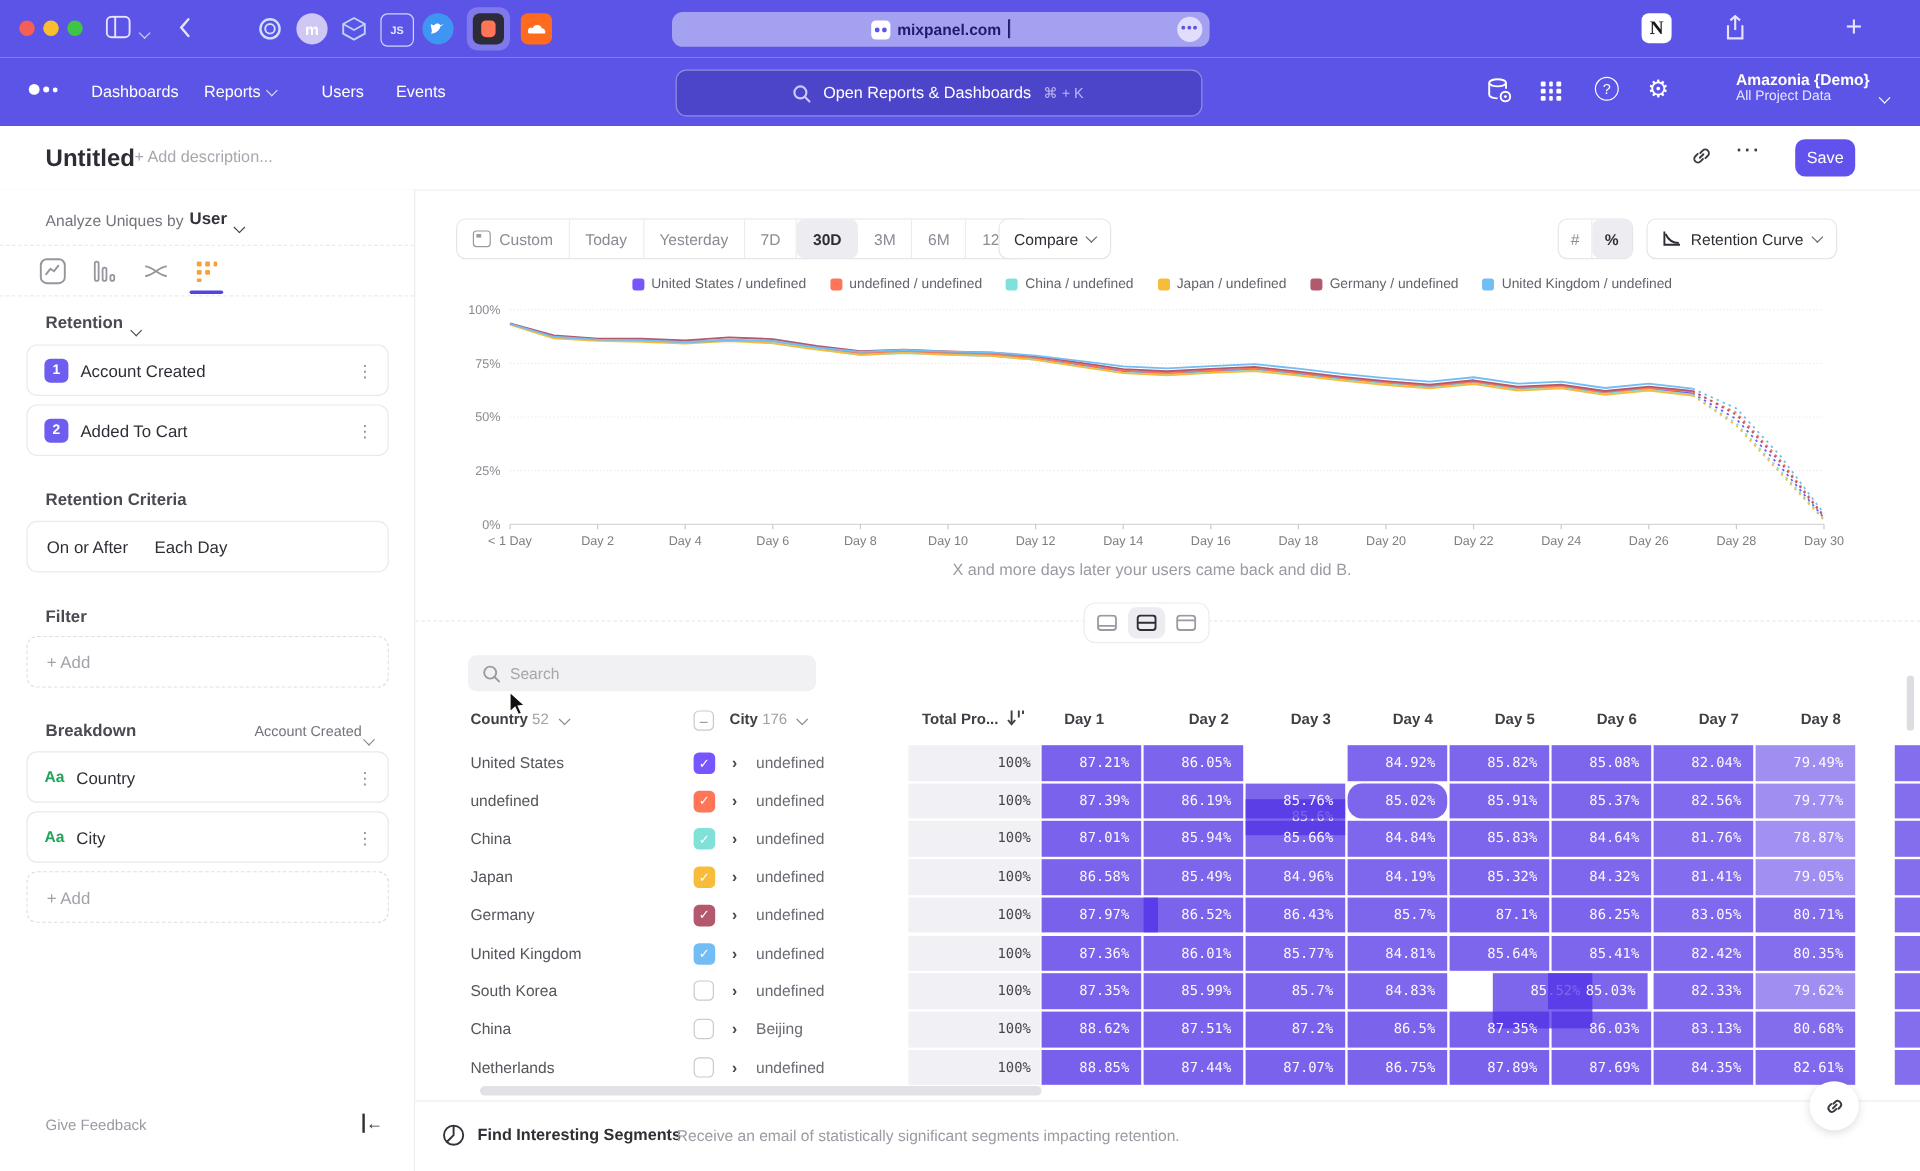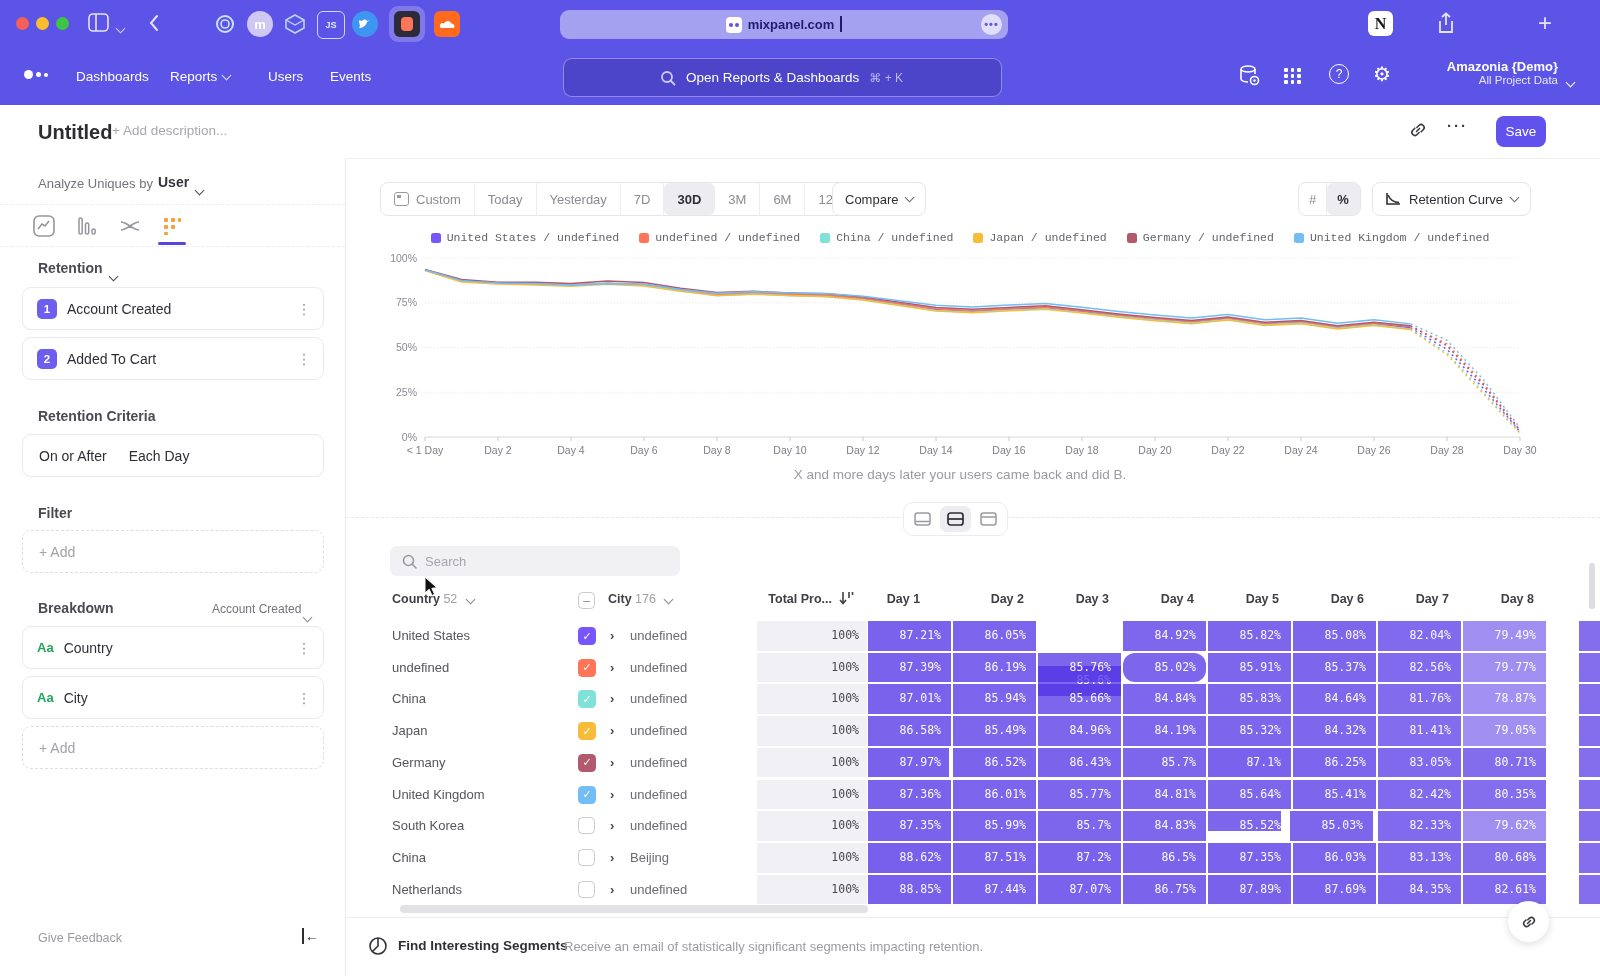--- a/index.html
+++ b/index.html
@@ -24,21 +24,21 @@
   
   .navitem{position:absolute;top:0;height:57px;display:flex;align-items:center;gap:6px;color:#fff;font-size:13.5px;cursor:default;}
   .mp-logo{position:absolute;left:24px;top:22px;display:flex;align-items:center;gap:3px;}
   .mp-logo i{background:#fff;border-radius:50%;display:block;}
   .navsearch{position:absolute;left:563px;top:10px;width:437px;height:37px;border-radius:9px;background:rgba(10,5,80,.18);
              border:1px solid rgba(255,255,255,.38);display:flex;align-items:center;color:#fff;font-size:13.5px;}
   .navsearch .kbd{color:#bcb6f7;font-size:12px;}
   .nav-right-ic{position:absolute;top:16px;color:#fff;}
   .chev{display:inline-block;width:6px;height:6px;border-right:1.6px solid currentColor;border-bottom:1.6px solid currentColor;
         transform:rotate(45deg);margin-top:-3px;}
-  .proj{position:absolute;right:42px;top:11px;text-align:right;color:#fff;}
+  .proj{position:absolute;right:42px;top:11px;text-align:left;color:#fff;}
   .proj .p1{font-size:13px;font-weight:bold;}
   .proj .p2{font-size:11.5px;opacity:.85;}
   
   .titlebar{position:absolute;left:0;top:105px;width:1600px;height:53px;background:#fff;border-bottom:1px solid #efeff2;}
   .doc-title{position:absolute;left:38px;top:16px;font-size:20px;font-weight:bold;color:#2c2c33;}
   .doc-desc{position:absolute;left:112px;top:18px;font-size:13.5px;color:#a7a7af;}
   .icbtn{position:absolute;color:#3a3a42;cursor:default;}
   .savebtn{position:absolute;left:1496px;top:11px;width:50px;height:31px;border-radius:8px;background:#6152ee;color:#fff;
            font-size:13.5px;display:flex;align-items:center;justify-content:center;}
   
@@ -59,21 +59,21 @@
   .tabrow-ic{position:absolute;top:210px;width:24px;height:24px;}
   
   .seggroup{position:absolute;display:flex;align-items:center;background:#fff;border:1px solid #e6e6ea;border-radius:8px;height:32px;}
   .seg{padding:0 13px;font-size:13px;color:#8b8b93;height:32px;display:flex;align-items:center;gap:7px;border-right:1px solid #ededf0;}
   .seg:last-child{border-right:none;}
   .seg.active{background:#ececf1;color:#2e2e35;font-weight:bold;border-radius:6px;border-right:1px solid #ededf0;}
   .cal{width:13px;height:12px;border:1.5px solid #9a9aa2;border-radius:3px;position:relative;}
   .cal:after{content:"";position:absolute;left:1.5px;top:1.5px;width:4px;height:3px;background:#9a9aa2;}
   .dropbtn{position:absolute;height:32px;background:#fff;border:1px solid #e6e6ea;border-radius:8px;display:flex;align-items:center;
            gap:8px;padding:0 12px;font-size:13px;color:#2e2e35;}
-  .legend{position:absolute;left:380px;top:231px;width:1160px;display:flex;justify-content:center;gap:20px;font-family:Liberation Mono, monospace;}
+  .legend{position:absolute;left:380px;top:231px;width:1160px;display:flex;justify-content:center;gap:20px;}
   .leg-item{display:flex;align-items:center;gap:6px;font-size:11.5px;color:#63636b;}
   .leg-item .sw{width:10px;height:10px;border-radius:2.5px;}
   .caption{position:absolute;left:380px;top:467px;width:1160px;text-align:center;font-size:13.5px;color:#9a9aa2;}
   .hdiv{position:absolute;left:346px;top:517px;width:1254px;border-top:1px dashed #e6e6ea;}
   .laytoggle{position:absolute;left:903px;top:502px;background:#fff;border:1px solid #ececf0;border-radius:10px;
              display:flex;padding:3px;gap:2px;}
   .layt{width:31px;height:26px;border-radius:7px;display:flex;align-items:center;justify-content:center;}
   .layt.active{background:#ececf1;}
   
   .searchbox{position:absolute;left:390px;top:546px;width:278px;height:30px;border-radius:7px;background:#f1f1f4;
@@ -563,21 +563,21 @@
       <div class="daycell" style="left: 1208px; top: 716.1px; width: 73px; height: 29.7px; line-height: 29.7px; padding-right: 10px; background: rgba(80, 48, 230, 0.74);">85.32%</div>
       <div class="daycell" style="left: 1293px; top: 716.1px; width: 73px; height: 29.7px; line-height: 29.7px; padding-right: 10px; background: rgba(80, 48, 230, 0.733);">84.32%</div>
       <div class="daycell" style="left: 1378px; top: 716.1px; width: 73px; height: 29.7px; line-height: 29.7px; padding-right: 10px; background: rgba(80, 48, 230, 0.71);">81.41%</div>
       <div class="daycell" style="left: 1463px; top: 716.1px; width: 73px; height: 29.7px; line-height: 29.7px; padding-right: 10px; background: rgba(80, 48, 230, 0.537);">79.05%</div>
       <div class="daycell" style="left: 1579px; top: 716.1px; width: 21px; height: 29.7px; background: rgba(80, 48, 230, 0.7);"></div>
       <div class="rowtext" style="left: 392px; top: 746.8px; line-height: 31.7px;">Germany</div>
       <div class="cbx" style="left: 578px; top: 753.8px; background: rgb(178, 89, 110);">✓</div>
       <div class="expander" style="left: 610px; top: 754.8px;">›</div>
       <div class="rowtext" style="left: 630px; top: 746.8px; line-height: 31.7px; color: rgb(107, 107, 115);">undefined</div>
       <div class="totalbar" style="left: 757px; top: 747.8px; width: 102px; height: 29.7px; line-height: 29.7px; padding-right: 8px;">100%</div>
-      <div class="daycell" style="left: 868px; top: 747.8px; width: 73px; height: 29.7px; line-height: 29.7px; padding-right: 8px; background: rgba(80, 48, 230, 0.765);">87.97%</div>
+      <div class="daycell" style="left: 868px; top: 747.8px; width: 73px; height: 29.7px; line-height: 29.7px; padding-right: 24px; background: rgba(80, 48, 230, 0.765);">87.97%</div>
       <div class="daycell" style="left: 953px; top: 747.8px; width: 73px; height: 29.7px; line-height: 29.7px; padding-right: 10px; background: rgba(80, 48, 230, 0.753);">86.52%</div>
       <div class="daycell" style="left: 1038px; top: 747.8px; width: 73px; height: 29.7px; line-height: 29.7px; padding-right: 10px; background: rgba(80, 48, 230, 0.753);">86.43%</div>
       <div class="daycell" style="left: 1123px; top: 747.8px; width: 73px; height: 29.7px; line-height: 29.7px; padding-right: 10px; background: rgba(80, 48, 230, 0.745);">85.7%</div>
       <div class="daycell" style="left: 1208px; top: 747.8px; width: 73px; height: 29.7px; line-height: 29.7px; padding-right: 10px; background: rgba(80, 48, 230, 0.757);">87.1%</div>
       <div class="daycell" style="left: 1293px; top: 747.8px; width: 73px; height: 29.7px; line-height: 29.7px; padding-right: 10px; background: rgba(80, 48, 230, 0.75);">86.25%</div>
       <div class="daycell" style="left: 1378px; top: 747.8px; width: 73px; height: 29.7px; line-height: 29.7px; padding-right: 10px; background: rgba(80, 48, 230, 0.725);">83.05%</div>
       <div class="daycell" style="left: 1463px; top: 747.8px; width: 73px; height: 29.7px; line-height: 29.7px; padding-right: 10px; background: rgba(80, 48, 230, 0.706);">80.71%</div>
       <div class="daycell" style="left: 1579px; top: 747.8px; width: 21px; height: 29.7px; background: rgba(80, 48, 230, 0.7);"></div>
       <div class="rowtext" style="left: 392px; top: 778.5px; line-height: 31.7px;">United Kingdom</div>
       <div class="cbx" style="left: 578px; top: 785.5px; background: rgb(114, 190, 244);">✓</div>
@@ -595,21 +595,21 @@
       <div class="daycell" style="left: 1579px; top: 779.5px; width: 21px; height: 29.7px; background: rgba(80, 48, 230, 0.7);"></div>
       <div class="rowtext" style="left: 392px; top: 810.2px; line-height: 31.7px;">South Korea</div>
       <div class="cbx un" style="left: 578px; top: 817.2px;"></div>
       <div class="expander" style="left: 610px; top: 818.2px;">›</div>
       <div class="rowtext" style="left: 630px; top: 810.2px; line-height: 31.7px; color: rgb(107, 107, 115);">undefined</div>
       <div class="totalbar" style="left: 757px; top: 811.2px; width: 102px; height: 29.7px; line-height: 29.7px; padding-right: 8px;">100%</div>
       <div class="daycell" style="left: 868px; top: 811.2px; width: 73px; height: 29.7px; line-height: 29.7px; padding-right: 10px; background: rgba(80, 48, 230, 0.76);">87.35%</div>
       <div class="daycell" style="left: 953px; top: 811.2px; width: 73px; height: 29.7px; line-height: 29.7px; padding-right: 10px; background: rgba(80, 48, 230, 0.75);">85.99%</div>
       <div class="daycell" style="left: 1038px; top: 811.2px; width: 73px; height: 29.7px; line-height: 29.7px; padding-right: 10px; background: rgba(80, 48, 230, 0.745);">85.7%</div>
       <div class="daycell" style="left: 1123px; top: 811.2px; width: 73px; height: 29.7px; line-height: 29.7px; padding-right: 10px; background: rgba(80, 48, 230, 0.737);">84.83%</div>
-      <div class="daycell" style="left: 1208px; top: 811.2px; width: 73px; height: 20px; line-height: 29.7px; background: rgba(80, 48, 230, 0.745);">85.52%</div>
+      <div class="daycell" style="left: 1244px; top: 811.2px; width: 73px; height: 46px; line-height: 29.7px; padding-right: 10px; background: rgba(80, 48, 230, 0.745);">85.52%</div>
       <div class="daycell" style="left: 1290px; top: 811.2px; width: 73px; height: 29.7px; line-height: 29.7px; padding-right: 10px; background: rgba(80, 48, 230, 0.74);">85.03%</div>
       <div class="daycell" style="left: 1378px; top: 811.2px; width: 73px; height: 29.7px; line-height: 29.7px; padding-right: 10px; background: rgba(80, 48, 230, 0.718);">82.33%</div>
       <div class="daycell" style="left: 1463px; top: 811.2px; width: 73px; height: 29.7px; line-height: 29.7px; padding-right: 10px; background: rgba(80, 48, 230, 0.545);">79.62%</div>
       <div class="daycell" style="left: 1579px; top: 811.2px; width: 21px; height: 29.7px; background: rgba(80, 48, 230, 0.7);"></div>
       <div class="rowtext" style="left: 392px; top: 841.9px; line-height: 31.7px;">China</div>
       <div class="cbx un" style="left: 578px; top: 848.9px;"></div>
       <div class="expander" style="left: 610px; top: 849.9px;">›</div>
       <div class="rowtext" style="left: 630px; top: 841.9px; line-height: 31.7px; color: rgb(107, 107, 115);">Beijing</div>
       <div class="totalbar" style="left: 757px; top: 842.9px; width: 102px; height: 29.7px; line-height: 29.7px; padding-right: 8px;">100%</div>
       <div class="daycell" style="left: 868px; top: 842.9px; width: 73px; height: 29.7px; line-height: 29.7px; padding-right: 10px; background: rgba(80, 48, 230, 0.77);">88.62%</div>

